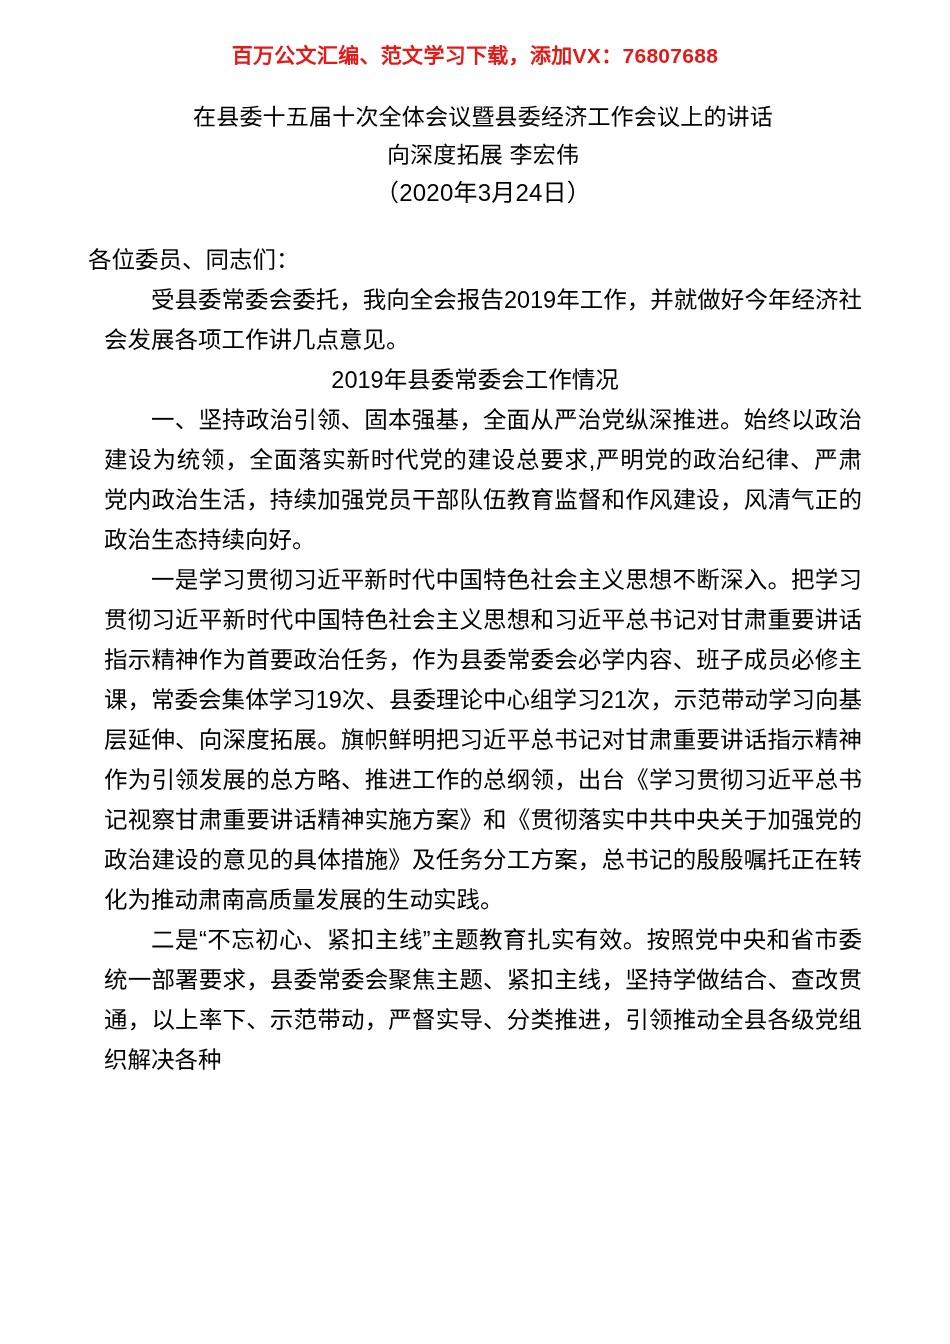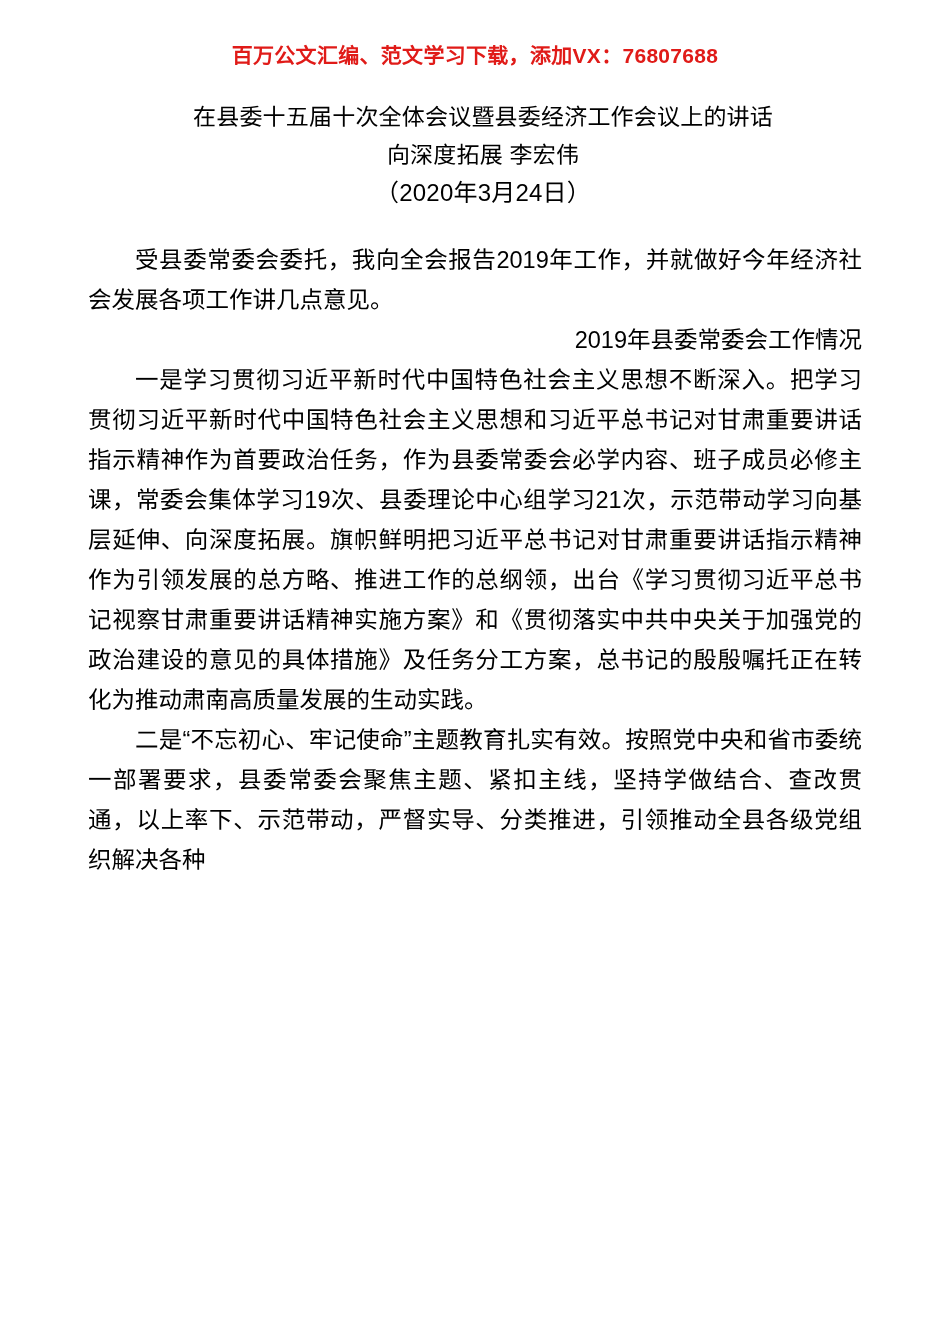--- a/index.html
+++ b/index.html
@@ -78,23 +78,24 @@
     margin: 0;
     font-size: 23.5px;
     line-height: 40px;
     text-align: justify;
     text-justify: inter-ideograph;
     letter-spacing: 0px;
     word-break: break-all;
   }
   p.indent {
     text-indent: 2em;
+    margin-left: 16px;
   }
   p.center {
-    text-align: right;
+    text-align: center;
     text-indent: 0;
   }
   .b {
     font-weight: 400;
   }
 
   
   .footer {
     position: absolute;
     left: 0;
@@ -117,28 +118,30 @@
   <div class="promo">百万公文汇编、范文学习下载，添加VX：76807688</div>
 
   <div class="title-block">
     <div class="doc-title">在县委十五届十次全体会议暨县委经济工作会议上的讲话</div>
     <div class="doc-byline">向深度拓展  李宏伟</div>
     <div class="doc-date">（2020年3月24日）</div>
   </div>
 
   <div class="body-area">
 
+    <p class="para">各位委员、同志们：</p>
 
     <p class="para indent">受县委常委会委托，我向全会报告2019年工作，并就做好今年经济社会发展各项工作讲几点意见。</p>
 
     <p class="para center">2019年县委常委会工作情况</p>
 
 
+    <p class="para indent">一、坚持政治引领、固本强基，全面从严治党纵深推进。始终以政治建设为统领，全面落实新时代党的建设总要求,严明党的政治纪律、严肃党内政治生活，持续加强党员干部队伍教育监督和作风建设，风清气正的政治生态持续向好。</p>
 
     <p class="para indent"><span class="b">一是学习贯彻习近平新时代中国特色社会主义思想不断深入。</span><span>把学习贯彻习近平新时代中国特色社会主义思想和习近平总书记对甘肃重要讲话指示精神作为首要政治任务，作为县委常委会必学内容、班子成员必修主课，常委会集体学习19次、县委理论中心组学习21次，示范带动学习向基层延伸、向深度拓展。旗帜鲜明把习近平总书记对甘肃重要讲话指示精神作为引领发展的总方略、推进工作的总纲领，出台《学习贯彻习近平总书记视察甘肃重要讲话精神实施方案》和《贯彻落实中共中央关于加强党的政治建设的意见的具体措施》及任务分工方案，总书记的殷殷嘱托正在转化为推动肃南高质量发展的生动实践。</span></p>
 
-    <p class="para indent"><span class="b">二是“不忘初心、牢记使命”主题教育扎实有效。</span><span>按照党中央和省市委统一部署要求，县委常委会聚焦主题、紧扣主线，坚持学做结合、查改贯通，以上率下、示范带动，严督实导、分类推进，引领推动全县各级党组织解决各种</span></p>
+    <p class="para indent"><span class="b">二是“不忘初心、紧扣主线”主题教育扎实有效。</span><span>按照党中央和省市委统一部署要求，县委常委会聚焦主题、紧扣主线，坚持学做结合、查改贯通，以上率下、示范带动，严督实导、分类推进，引领推动全县各级党组织解决各种</span></p>
 
   </div>
 
   <div class="footer">— 1 —</div>
 
 </div>
 
 </body></html>

